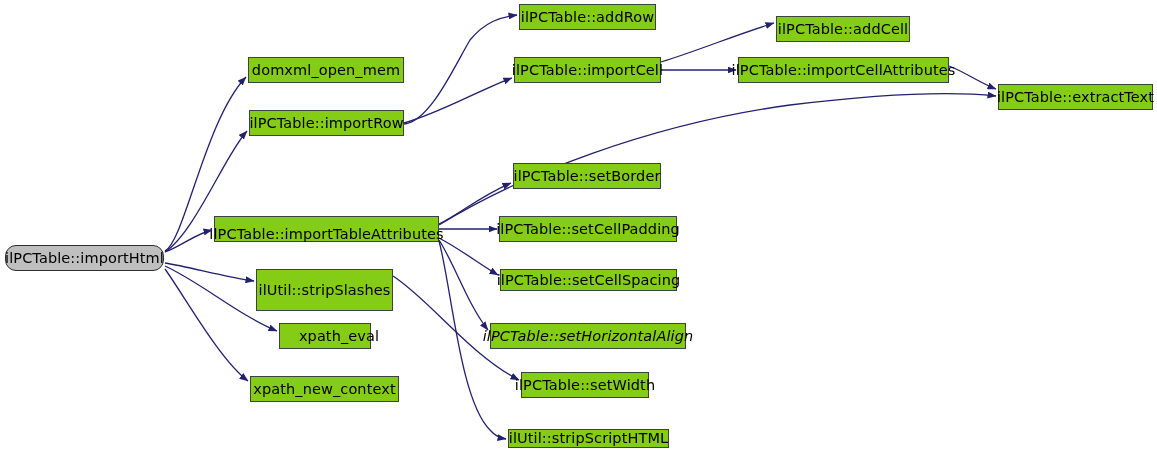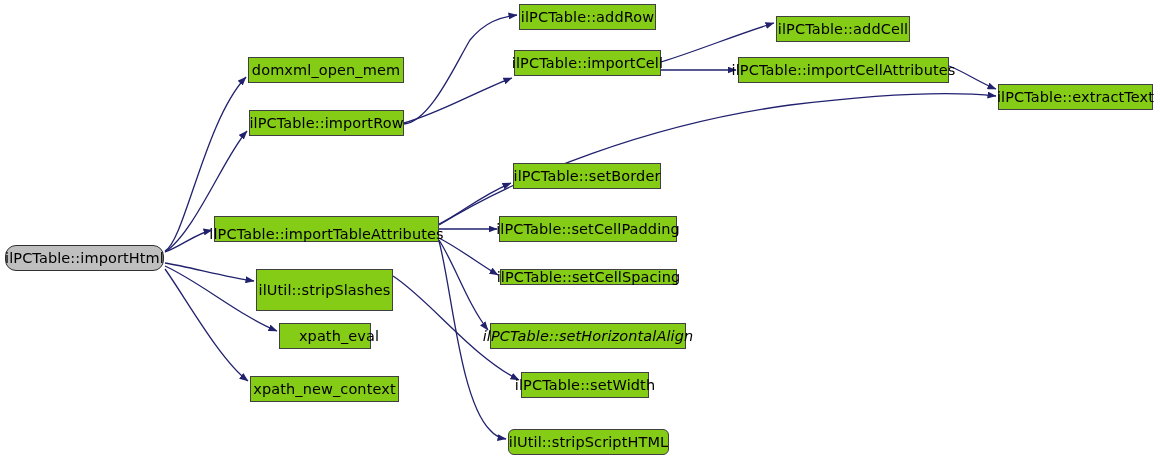--- a/index.html
+++ b/index.html
@@ -101,45 +101,45 @@
       </div>
       <div class="gnode" style="left: 279px; top: 323px; width: 92px; height: 26px; padding-left: 28px;">
         <span class="nlabel">xpath_eval</span>
       </div>
       <div class="gnode" style="left: 250px; top: 376px; width: 149px; height: 26px;">
         <span class="nlabel">xpath_new_context</span>
       </div>
       <div class="gnode" style="left: 519px; top: 4px; width: 137px; height: 26px;">
         <span class="nlabel">ilPCTable::addRow</span>
       </div>
-      <div class="gnode" style="left: 514px; top: 50px; width: 147px; height: 26px;">
+      <div class="gnode" style="left: 514px; top: 57px; width: 147px; height: 26px;">
         <span class="nlabel">ilPCTable::importCell</span>
       </div>
       <div class="gnode" style="left: 776px; top: 16px; width: 134px; height: 26px;">
         <span class="nlabel">ilPCTable::addCell</span>
       </div>
       <div class="gnode" style="left: 738px; top: 57px; width: 211px; height: 26px;">
         <span class="nlabel">ilPCTable::importCellAttributes</span>
       </div>
       <div class="gnode" style="left: 998px; top: 84px; width: 155px; height: 26px;">
         <span class="nlabel">ilPCTable::extractText</span>
       </div>
       <div class="gnode" style="left: 513px; top: 163px; width: 148px; height: 26px;">
         <span class="nlabel">ilPCTable::setBorder</span>
       </div>
       <div class="gnode" style="left: 499px; top: 216px; width: 178px; height: 26px; justify-content: center;">
         <span class="nlabel">ilPCTable::setCellPadding</span>
       </div>
-      <div class="gnode" style="left: 500px; top: 269px; width: 177px; height: 16px;">
+      <div class="gnode" style="left: 500px; top: 269px; width: 177px; height: 22px;">
         <span class="nlabel">ilPCTable::setCellSpacing</span>
       </div>
       <div class="gnode" style="left: 490px; top: 323px; width: 196px; height: 26px; font-style: italic;">
         <span class="nlabel">ilPCTable::setHorizontalAlign</span>
       </div>
       <div class="gnode" style="left: 521px; top: 372px; width: 128px; height: 26px;">
         <span class="nlabel">ilPCTable::setWidth</span>
       </div>
-      <div class="gnode" style="left: 508px; top: 429px; width: 161px; height: 26px; border-radius: 6px;">
+      <div class="gnode" style="left: 508px; top: 429px; width: 161px; height: 19px;">
         <span class="nlabel">ilUtil::stripScriptHTML</span>
       </div>
     </div>
 
 </div>
 
 </body></html>

